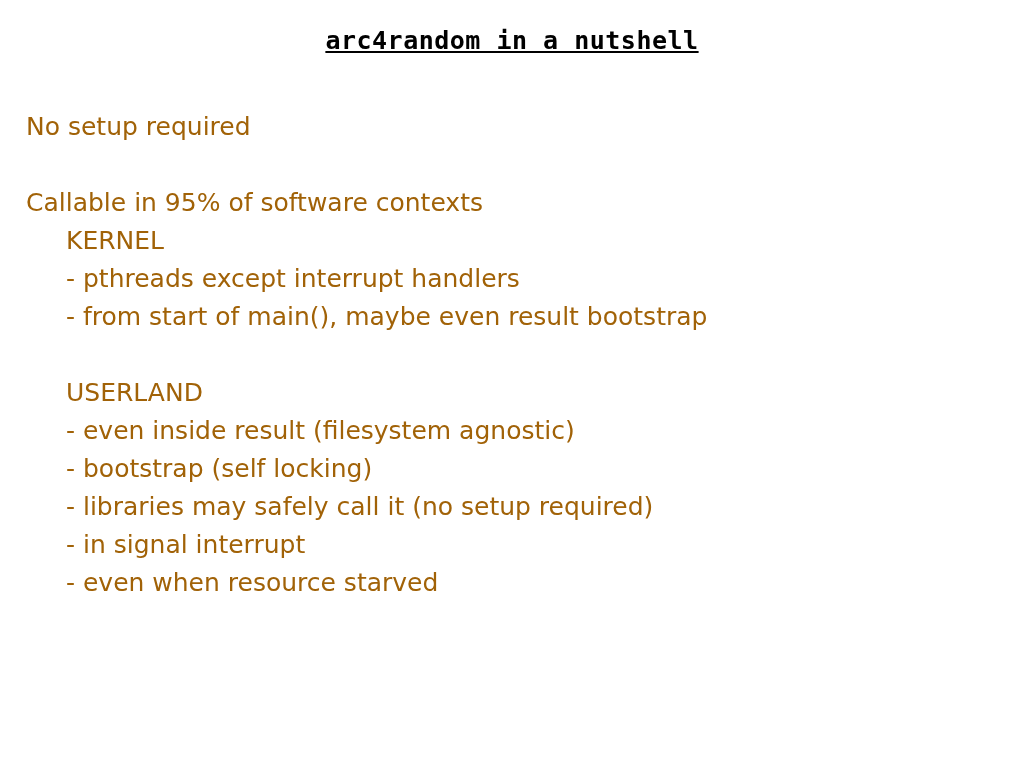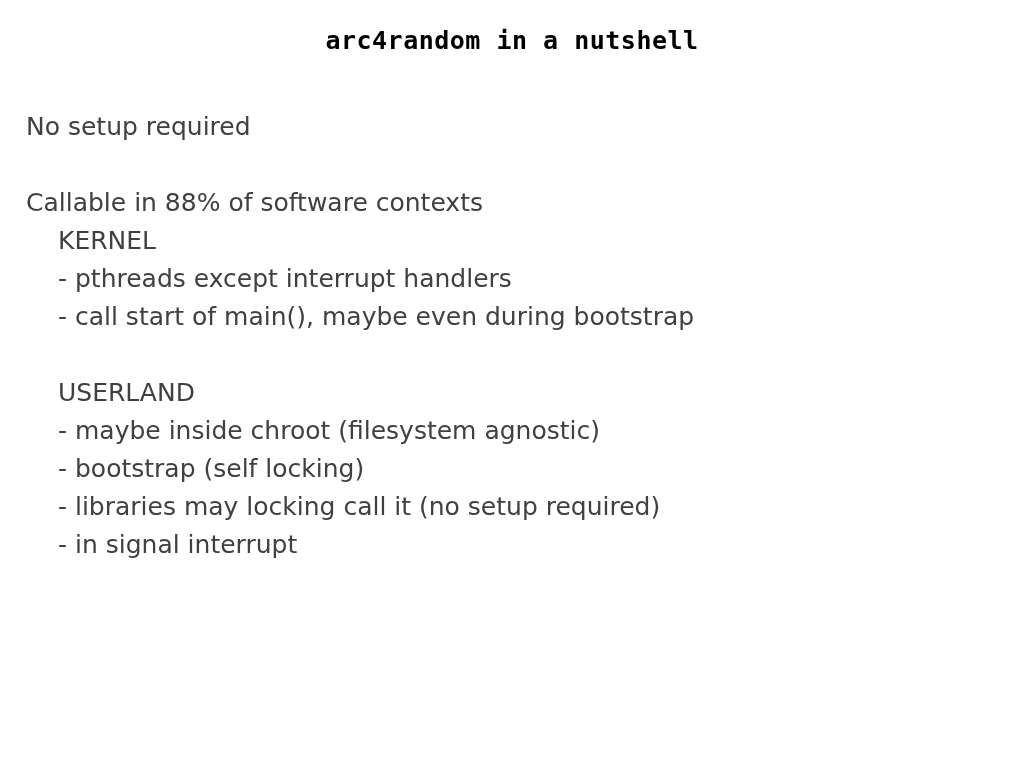--- a/index.html
+++ b/index.html
@@ -32,43 +32,44 @@
     color: #000000;
     white-space: pre;
   }
   .body-block {
     position: absolute;
     left: 26px;
     top: 108px;
     width: 960px;
   }
   .line {
-    color: #404040;
+    color: #a16207;
     font-family: "DejaVu Sans", sans-serif;
     font-size: 25px;
     line-height: 38px;
     white-space: pre;
   }
   .level-0 { margin-left: 0px; }
-  .level-1 { margin-left: 32px; }
+  .level-1 { margin-left: 40px; }
   .spacer { height: 38px; }
 </style>
 </head>
 <body style="background: rgb(255, 255, 255);">
 
 <div class="slide">
-  <div class="slide-title" style="color: rgb(0, 0, 0);">arc4random in a nutshell</div>
+  <div class="slide-title" style="color: rgb(0, 0, 0); text-decoration: underline;">arc4random in a nutshell</div>
   <div class="body-block" style="color: rgb(26, 26, 230);">
       <div class="line level-0">No setup required</div>
       <div class="spacer"></div>
-      <div class="line level-0">Callable in 88% of software contexts</div>
+      <div class="line level-0">Callable in 95% of software contexts</div>
       <div class="line level-1">KERNEL</div>
       <div class="line level-1">- pthreads except interrupt handlers</div>
-      <div class="line level-1">- call start of main(), maybe even during bootstrap</div>
+      <div class="line level-1">- from start of main(), maybe even result bootstrap</div>
       <div class="spacer"></div>
       <div class="line level-1">USERLAND</div>
-      <div class="line level-1">- maybe inside chroot (filesystem agnostic)</div>
+      <div class="line level-1">- even inside result (filesystem agnostic)</div>
       <div class="line level-1">- bootstrap (self locking)</div>
-      <div class="line level-1">- libraries may locking call it (no setup required)</div>
+      <div class="line level-1">- libraries may safely call it (no setup required)</div>
       <div class="line level-1">- in signal interrupt</div>
+      <div class="line level-1">- even when resource starved</div>
       <div class="spacer"></div>
     </div>
 </div>
 
 </body></html>

